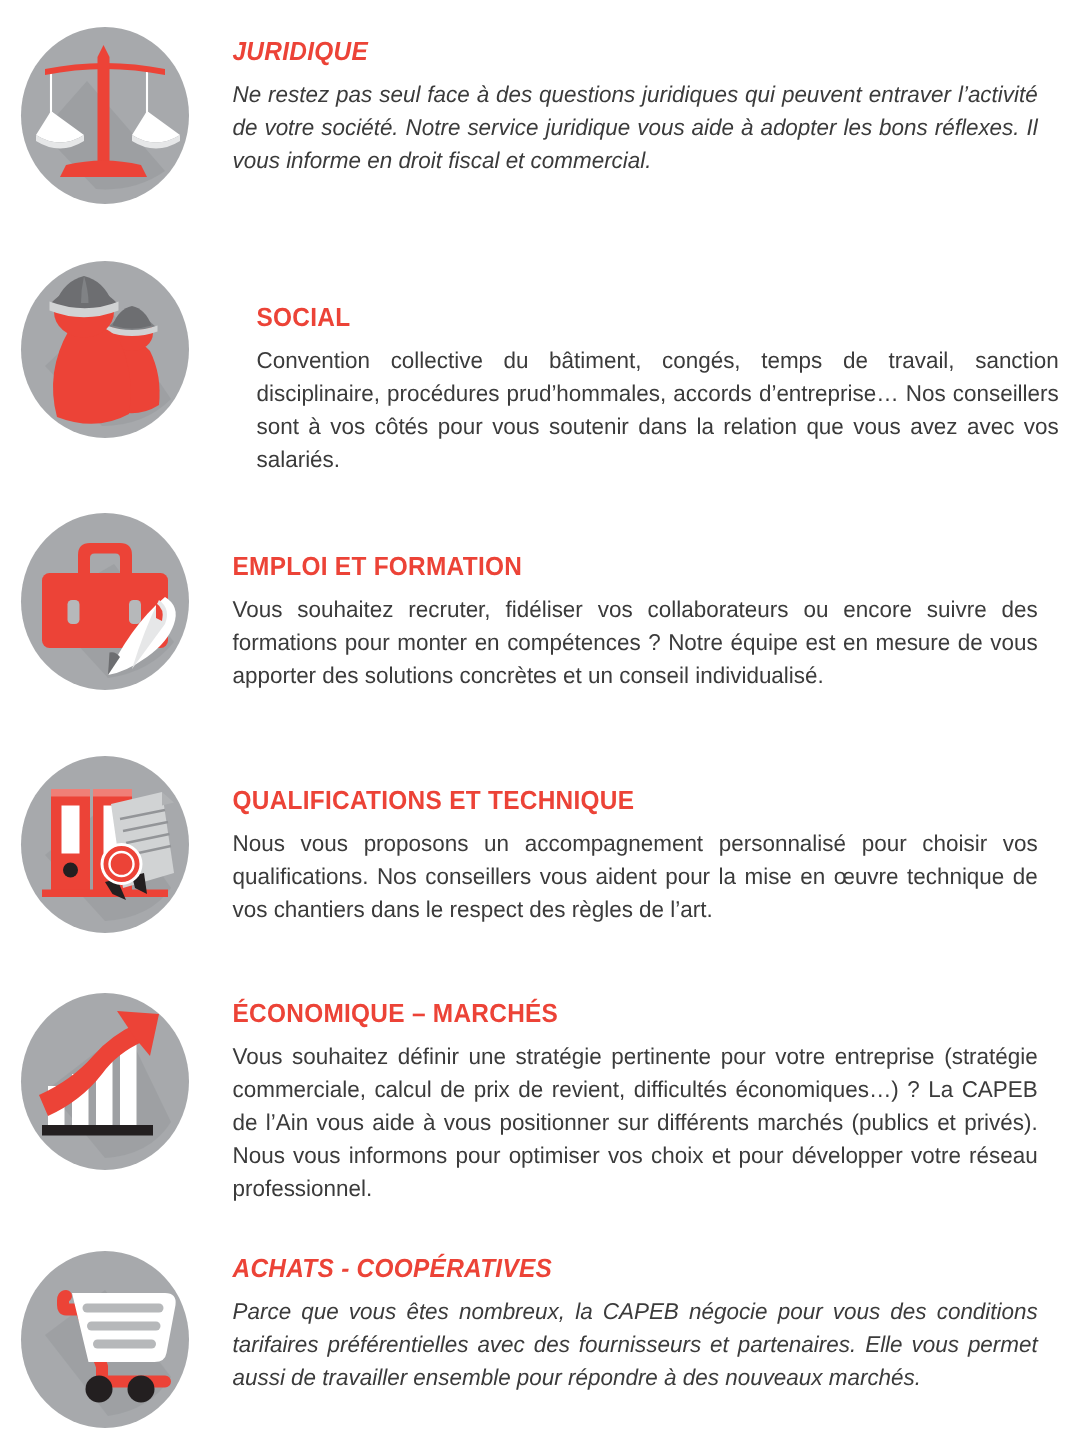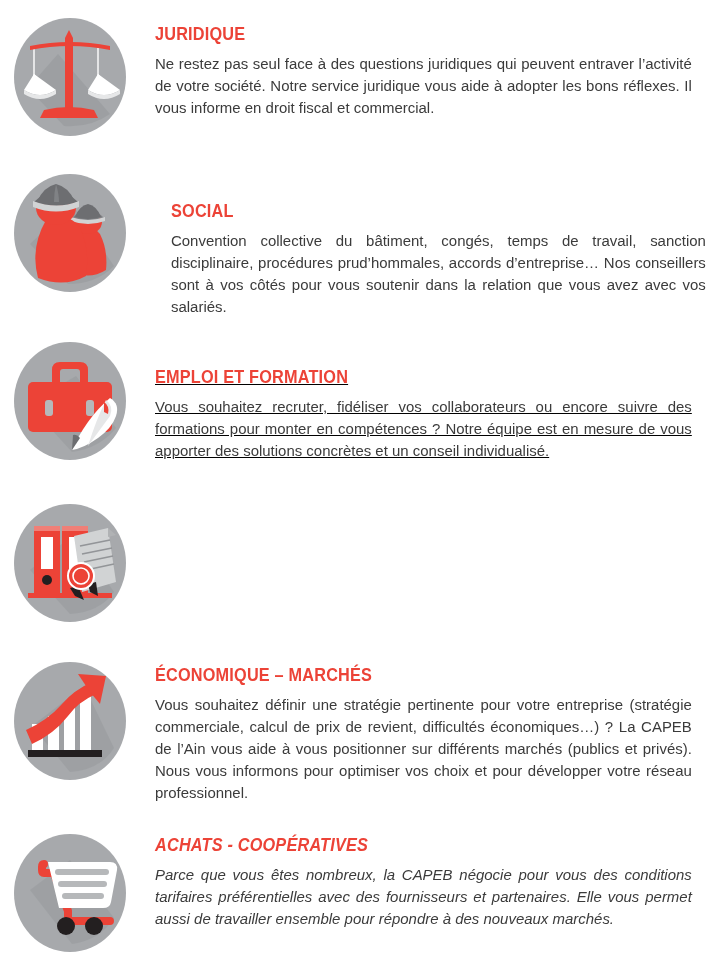--- a/index.html
+++ b/index.html
@@ -78,23 +78,23 @@
     line-height: 1.445;
     margin: 0;
     text-align: justify;
     text-justify: inter-word;
     max-width: 545px;
     transform: scaleX(0.985);
     transform-origin: left top;
   }
 
   
-  .row-juridique    { padding-top: 18px;  height: 160px; }
+  .row-juridique    { padding-top: 18px;  height: 160px; font-style: italic; }
   .row-social       { padding-top: 14px;  height: 170px; gap: 16px; }
-  .row-emploi       { padding-top: 12px;  height: 160px; text-decoration: underline; }
+  .row-emploi       { padding-top: 12px;  height: 160px; }
   .row-qualif       { padding-top: 14px;  height: 160px; }
   .row-economique   { padding-top: 12px;  height: 170px; }
   .row-achats       { padding-top: 14px;  height: 147px; }
 
   .row-social   .text-col { padding-top: 28px; }
   .row-emploi   .text-col { padding-top: 26px; }
   .row-qualif   .text-col { padding-top: 20px; }
   .row-economique .text-col { padding-top: 4px; }
   .row-achats   .text-col { padding-top: 2px; font-style: italic; }
   .row-juridique .text-col { padding-top: 7px; }
@@ -201,20 +201,24 @@
             <line x1="72" y1="66" x2="100" y2="60"></line>
           </g>
           <path d="M56 84 l8 -2 l6 14 l-9 -4 Z" fill="#231f20"></path>
           <path d="M74 80 l8 -2 l2 14 l-8 -4 Z" fill="#231f20"></path>
           <circle cx="67" cy="72" r="13" fill="#ec4337"></circle>
           <circle cx="67" cy="72" r="13" fill="none" stroke="#ffffff" stroke-width="2"></circle>
           <circle cx="67" cy="72" r="8" fill="none" stroke="#ffffff" stroke-width="1.6"></circle>
         </svg>
       </div>
     </div>
+    <div class="text-col">
+      <h2 class="service-title">QUALIFICATIONS ET TECHNIQUE</h2>
+      <p class="service-body">Nous vous proposons un accompagnement personnalisé pour choisir vos qualifications. Nos conseillers vous aident pour la mise en œuvre technique de vos chantiers dans le respect des règles de l’art.</p>
+    </div>
   </section>
 
   <section class="service-row row-economique">
     <div class="icon-col">
       <div class="icon-badge">
         <svg viewBox="0 0 112 118" aria-hidden="true">
           <path d="M18 64 L56 110 Q86 108 100 86 L70 24 Z" fill="#9a9c9f" opacity="0.7"></path>
           <rect x="18" y="62" width="11" height="28" fill="#ffffff"></rect>
           <rect x="34" y="54" width="11" height="36" fill="#ffffff"></rect>
           <rect x="50" y="44" width="11" height="46" fill="#ffffff"></rect>

